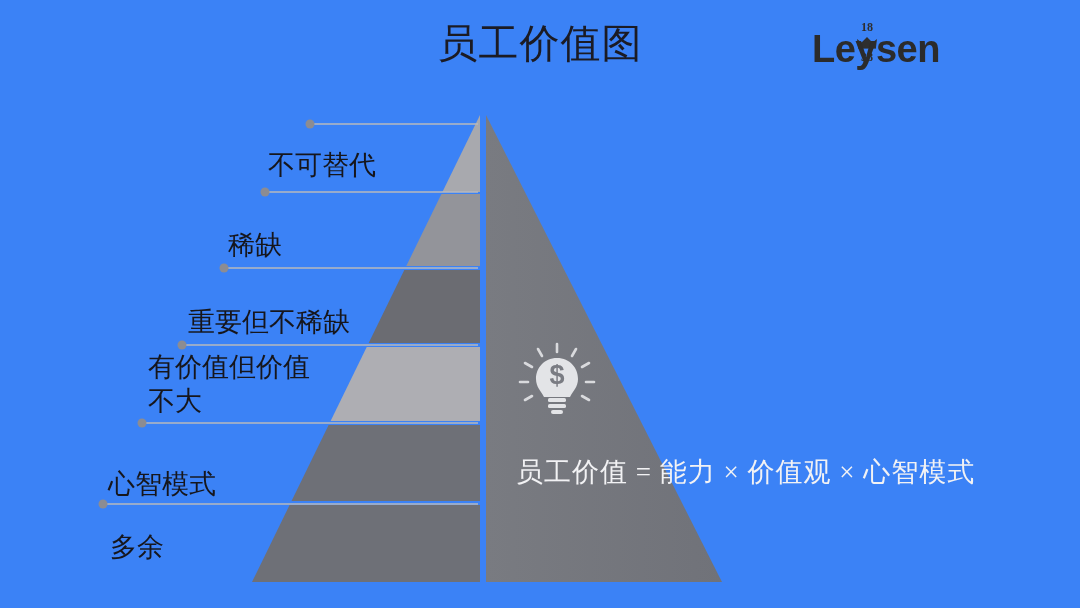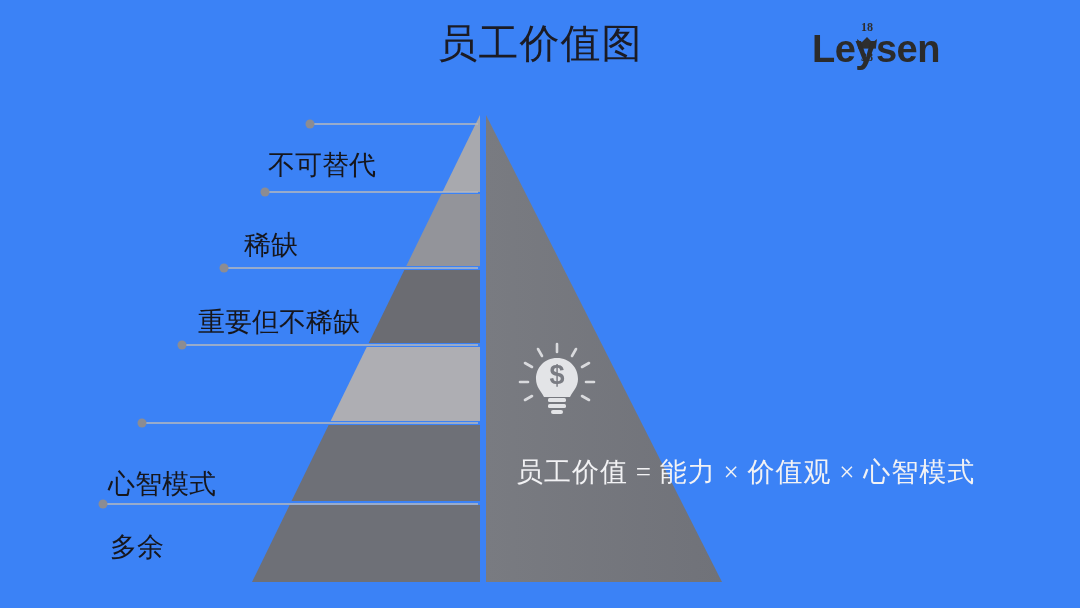--- a/index.html
+++ b/index.html
@@ -182,24 +182,26 @@
       <rect x="-9" y="16" width="18" height="4" rx="1.6" fill="#e3e4e7"></rect>
       <rect x="-9" y="22" width="18" height="4" rx="1.6" fill="#e3e4e7"></rect>
       <rect x="-6" y="28" width="12" height="4" rx="2" fill="#e3e4e7"></rect>
 
       <text x="0" y="2" text-anchor="middle" font-family="Liberation Sans, DejaVu Sans, sans-serif" font-size="27" font-weight="bold" fill="#7a7c83">$</text>
     </g>
   </svg>
 
   <div class="leader-label" style="left:268px; top:148px;">不可替代</div>
 
-  <div class="leader-label" style="left:244px; top:228px;">稀缺</div>
-
-  <div class="leader-label" style="left:198px; top:305px;">重要但不稀缺</div>
-
+  <div class="leader-label" style="left:228px; top:228px;">稀缺</div>
+
+  <div class="leader-label" style="left:188px; top:305px;">重要但不稀缺</div>
+
+  <div class="leader-label" style="left:148px; top:350px;">有价值但价值
+不大</div>
 
   <div class="leader-label" style="left:108px; top:467px;">心智模式</div>
 
   <div class="leader-label" style="left:110px; top:530px;">多余</div>
 
   <div id="formula-text">员工价值 = 能力 × 价值观 × 心智模式</div>
 
 </div>
 
 </body></html>

